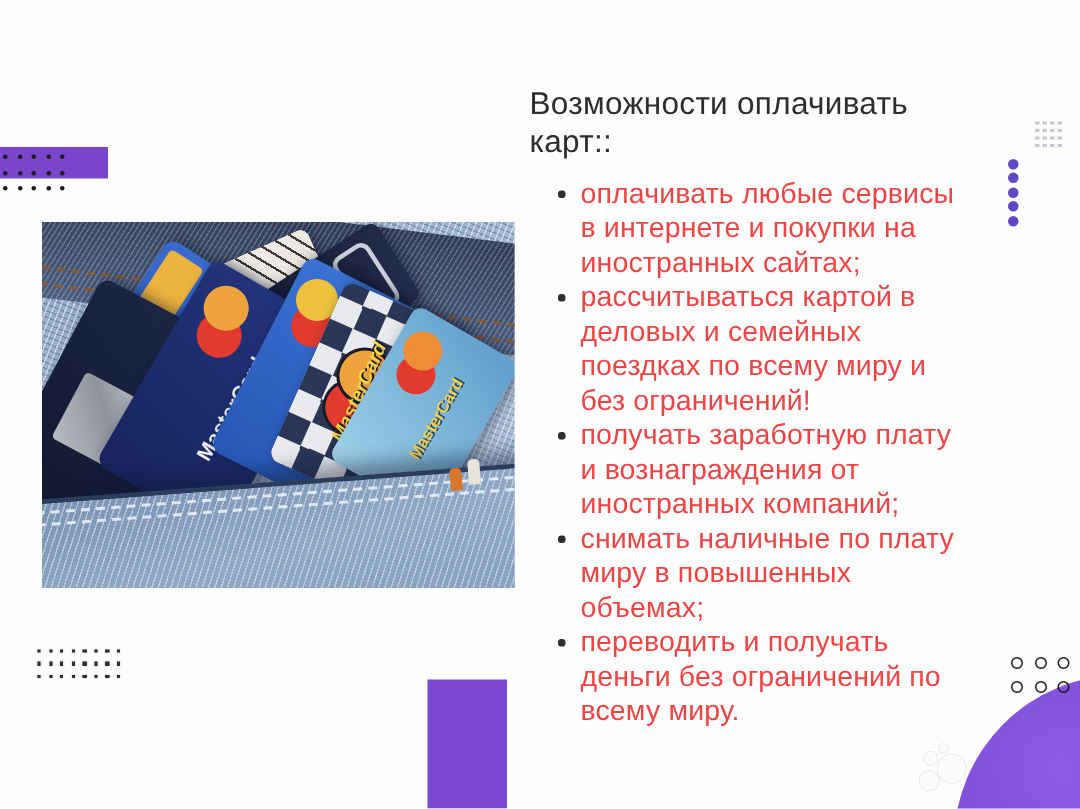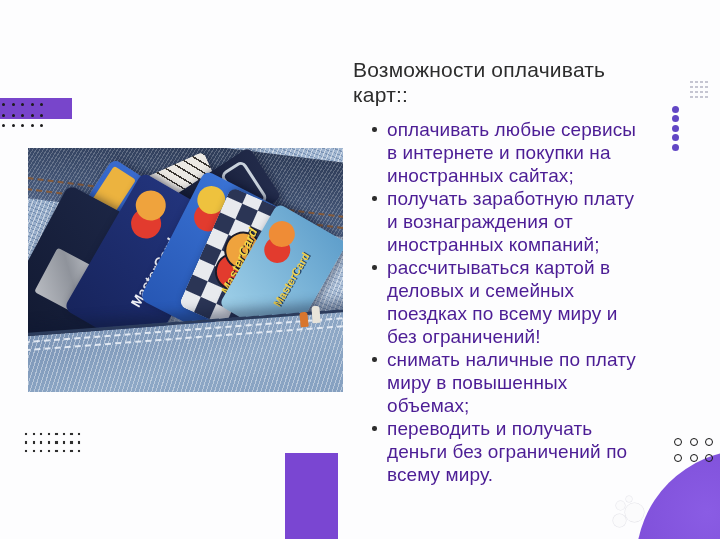--- a/index.html
+++ b/index.html
@@ -22,21 +22,21 @@
   .dots-purple-column i{width:7px;height:7px;border-radius:50%;background:#6247c5;}
   .dots-bottom-left{left:25px;top:433px;grid-template-columns:repeat(8,2.2px);column-gap:5.4px;row-gap:6.3px;}
   .dots-bottom-left i{width:2.2px;height:2.2px;background:#2e2e2e;box-shadow:0 0 1px rgba(0,0,0,.4);}
   .rings-bottom-right{left:674px;top:438px;grid-template-columns:repeat(3,8px);column-gap:7.5px;row-gap:7.5px;z-index:4;}
   .rings-bottom-right i{width:8px;height:8px;border-radius:50%;border:1.6px solid #171717;box-sizing:border-box;background:transparent;}
 
   
   .title{position:absolute;left:353px;top:57px;width:310px;font-size:21px;line-height:25px;
          color:#2d2d2d;letter-spacing:.2px;white-space:pre-line;}
   .bullets{position:absolute;left:370px;top:118px;width:305px;margin:0;padding:0;list-style:none;}
-  .bullets li{position:relative;padding-left:17px;font-size:19px;line-height:23px;color:#4c1d95;
+  .bullets li{position:relative;padding-left:17px;font-size:19px;line-height:23px;color:#ef4444;
          letter-spacing:.1px;white-space:pre-line;}
   .bullets li::before{content:"";position:absolute;left:2px;top:9px;width:4.5px;height:4.5px;
          border-radius:50%;background:#2d2d2d;}
 
   
   .photo{position:absolute;left:28px;top:148px;width:315px;height:244px;overflow:hidden;
      background:
        radial-gradient(ellipse at 62% 45%, rgba(238,244,252,.55), rgba(238,244,252,0) 62%),
        repeating-linear-gradient(112deg, rgba(255,255,255,.5) 0 1px, rgba(255,255,255,0) 1px 4px),
        repeating-linear-gradient(22deg, rgba(44,74,120,.32) 0 1px, rgba(44,74,120,0) 1px 4px),
@@ -253,27 +253,27 @@
     <div class="figurine fig-orange"></div>
     <div class="figurine fig-white"></div>
   </div>
 
   <div class="title">Возможности оплачивать
 карт::</div>
   <ul class="bullets">
     <li>оплачивать любые сервисы
 в интернете и покупки на
 иностранных сайтах;</li>
-    <li>получать заработную плату
-и вознаграждения от
-иностранных компаний;</li>
     <li>рассчитываться картой в
 деловых и семейных
 поездках по всему миру и
 без ограничений!</li>
+    <li>получать заработную плату
+и вознаграждения от
+иностранных компаний;</li>
     <li>снимать наличные по плату
 миру в повышенных
 объемах;</li>
     <li>переводить и получать
 деньги без ограничений по
 всему миру.</li>
   </ul>
 
   <div class="avito-mark">
     <i class="m1"></i>

